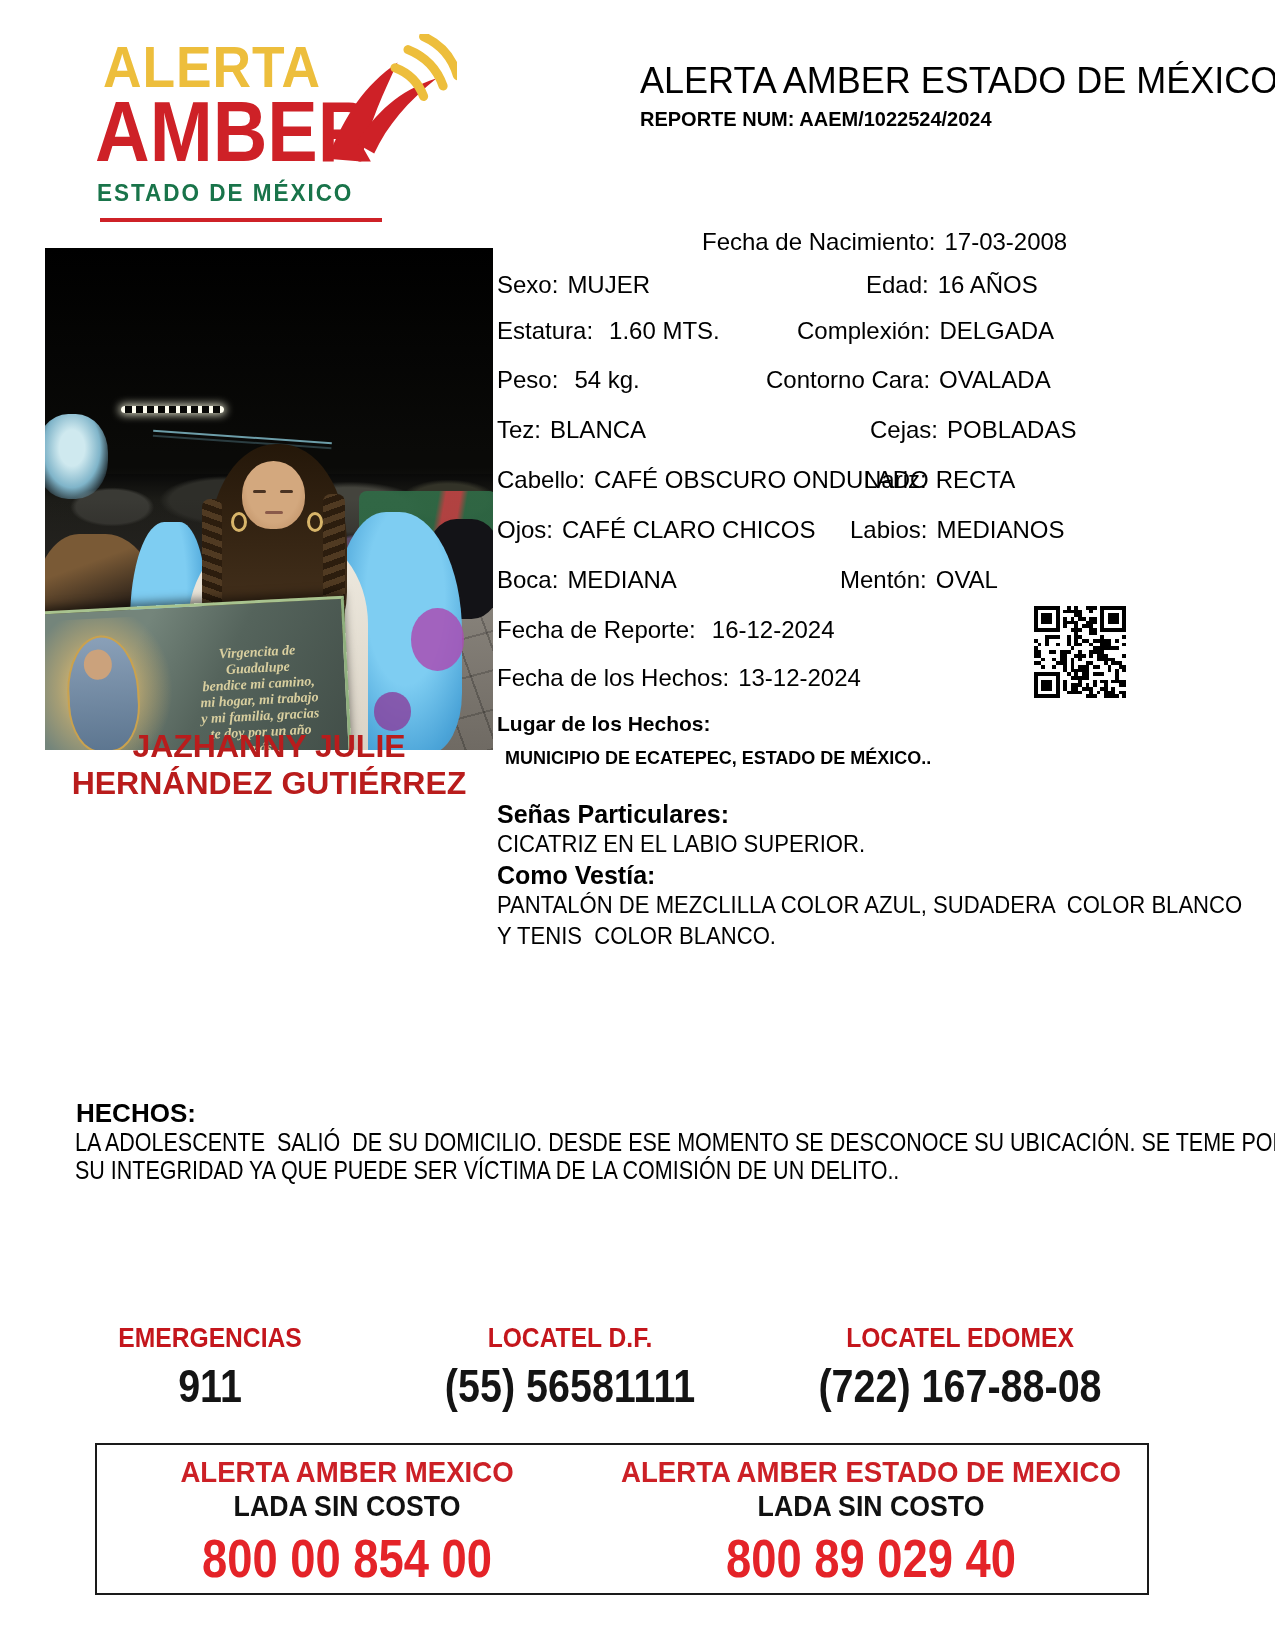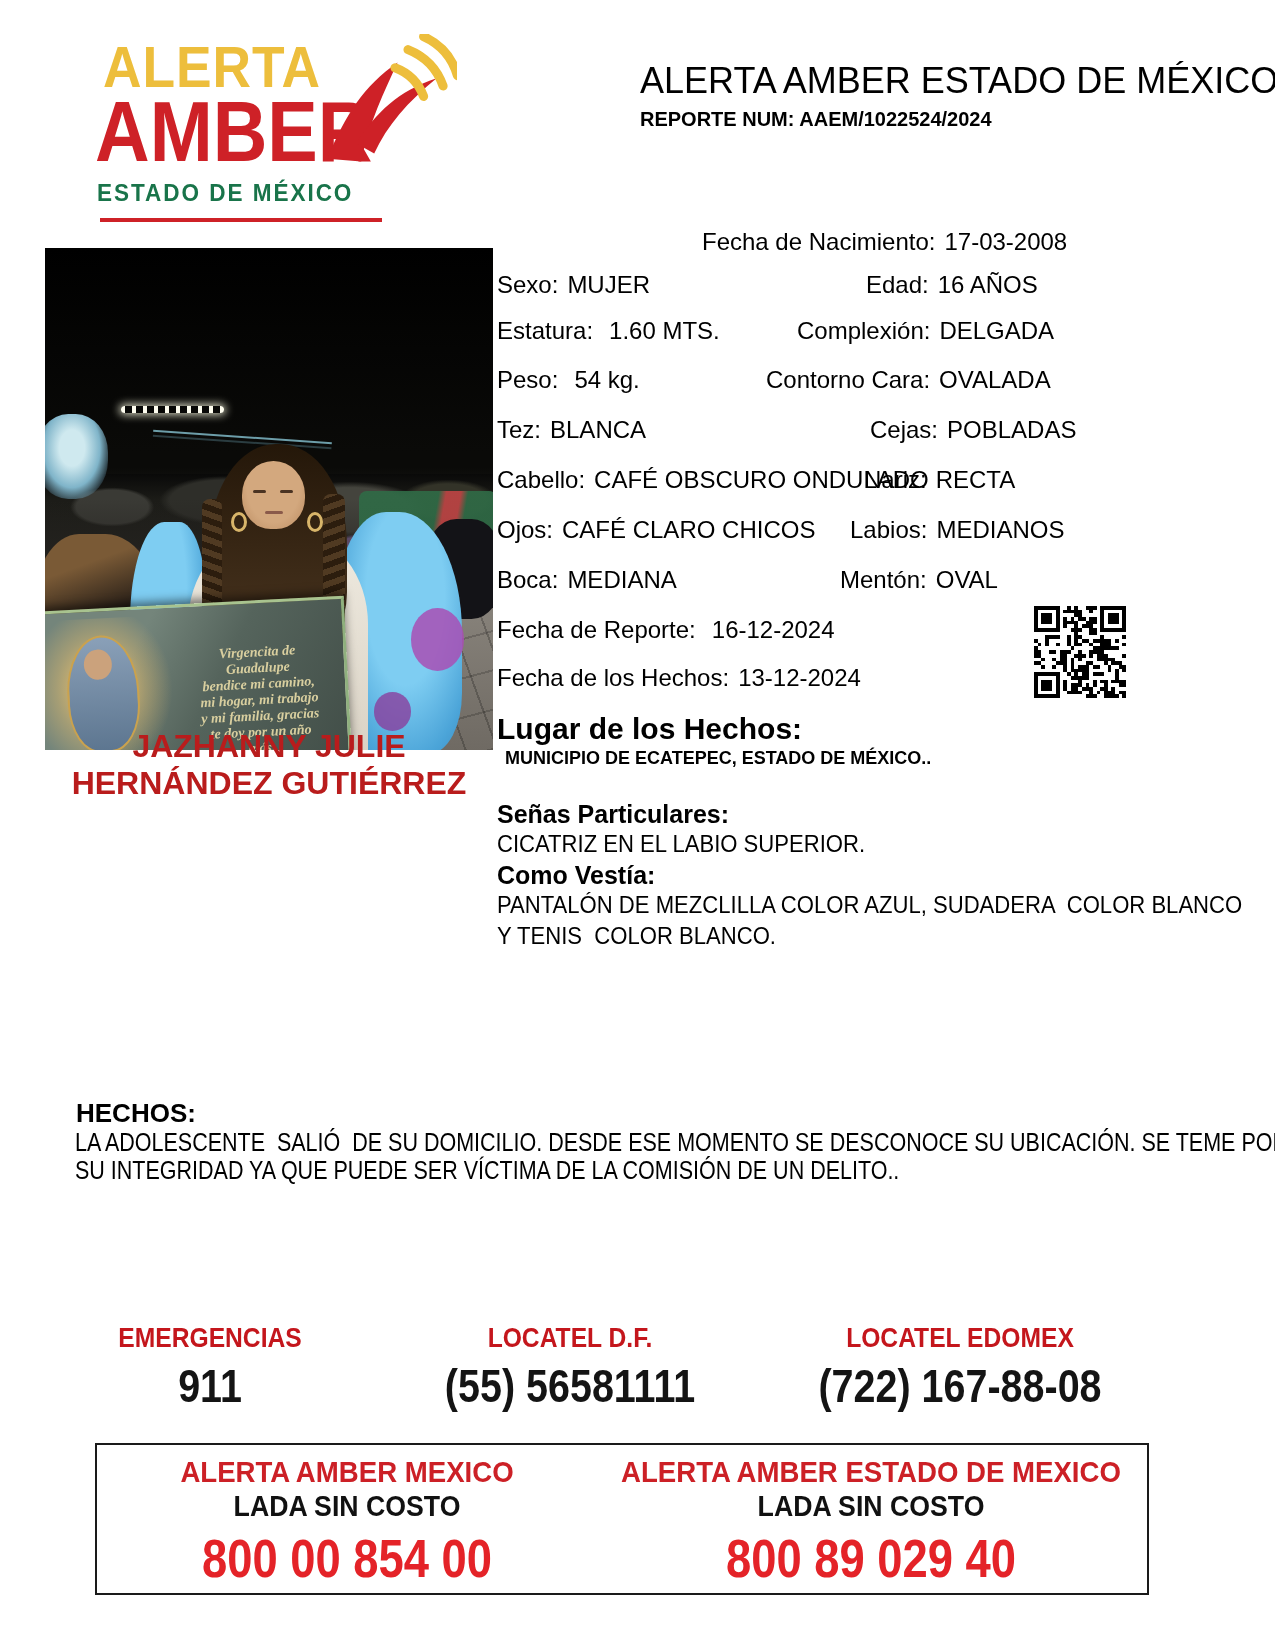--- a/index.html
+++ b/index.html
@@ -109,21 +109,21 @@
   .r-estatura{top:317px;left:497px;}  .r-complexion{top:317px;left:797px;}
   .r-peso{top:366px;left:497px;}      .r-contorno{top:366px;left:766px;}
   .r-tez{top:416px;left:497px;}       .r-cejas{top:416px;left:870px;text-align:center;}
   .r-cabello{top:466px;left:497px;z-index:2;} .r-nariz{top:466px;left:864px;z-index:1;}
   .r-ojos{top:516px;left:497px;}      .r-labios{top:850px;}
   .r-labios{top:516px;left:850px;}
   .r-boca{top:566px;left:497px;}      .r-menton{top:566px;left:840px;}
   .r-freporte{top:616px;left:497px;}
   .r-fhechos{top:664px;left:497px;}
 
-  .lugar-label{top:712px;left:497px;font-size:30px;font-weight:bold;}
+  .lugar-label{top:712px;left:497px;font-size:21px;font-weight:bold;}
   .lugar-value{top:748px;left:505px;font-size:18px;font-weight:bold;white-space:nowrap;}
   .senas-label{top:800px;left:497px;font-size:25px;font-weight:bold;}
   .senas-value{top:831px;left:497px;font-size:23px;font-weight:normal;transform:scaleX(.96);transform-origin:left top;}
   .vestia-label{top:861px;left:497px;font-size:25px;font-weight:bold;}
   .vestia-line1{top:892px;left:497px;font-size:23px;font-weight:normal;transform:scaleX(.96);transform-origin:left top;}
   .vestia-line2{top:923px;left:497px;font-size:23px;font-weight:normal;transform:scaleX(.96);transform-origin:left top;}
 
   
   .qr{left:1034px;top:606px;width:92px;height:92px;background:#fff;}
   .qr svg{width:100%;height:100%;display:block;}

